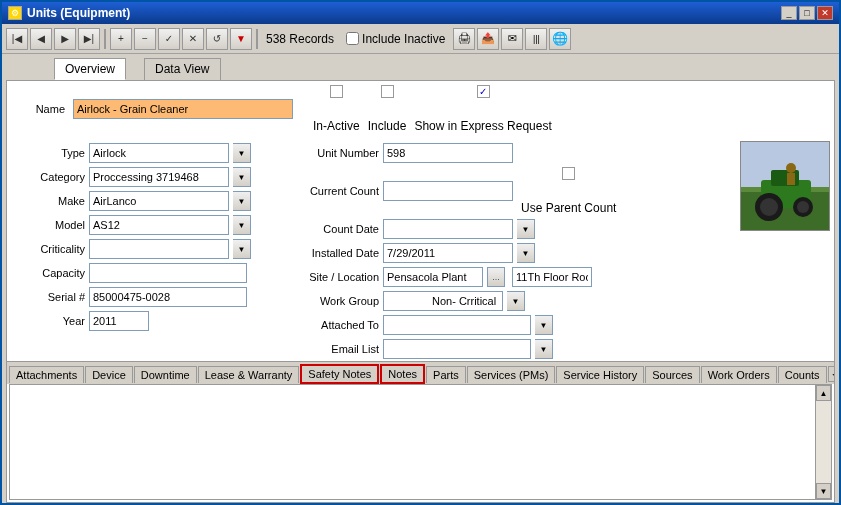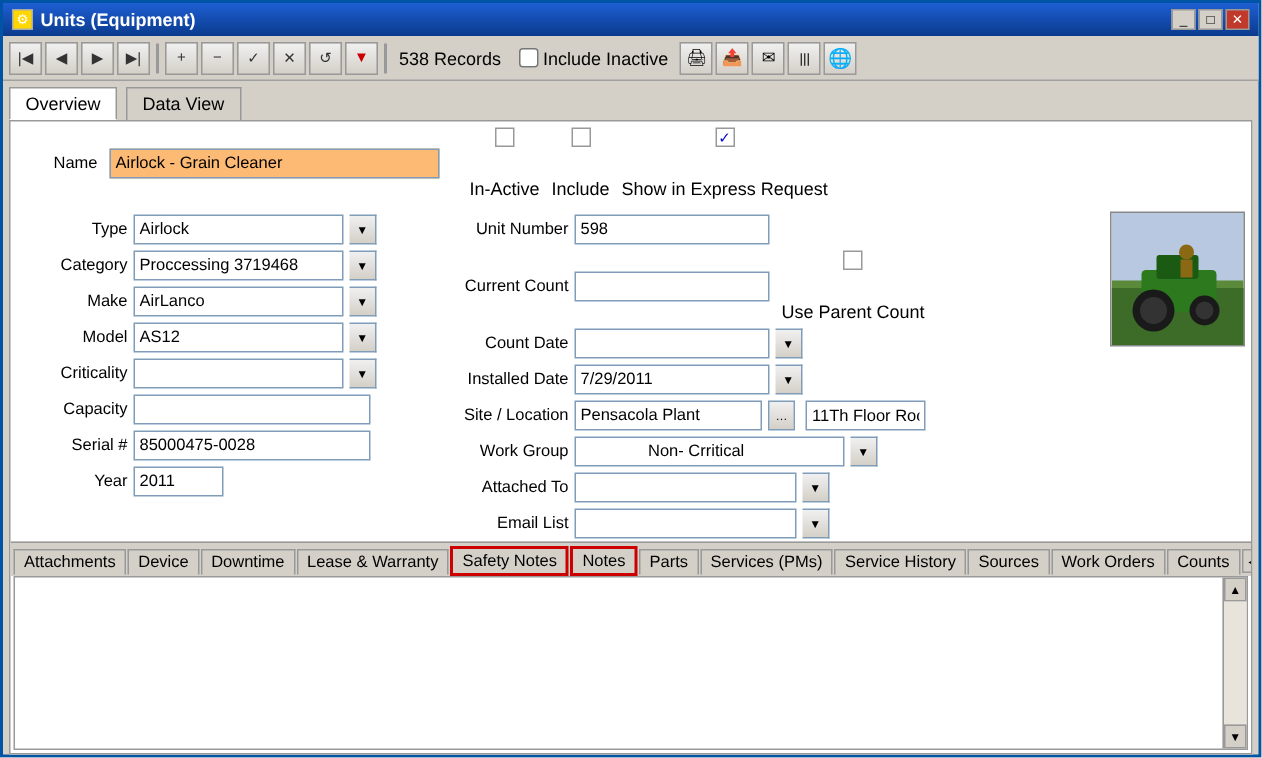--- a/index.html
+++ b/index.html
@@ -40,21 +40,21 @@
       border: 1px solid #999;
       display: flex; align-items: center; justify-content: center;
       cursor: pointer; font-size: 10px; color: #333;
     }
     .tb-separator { width: 2px; height: 20px; background: #999; margin: 0 2px; }
     .tb-records { font-size: 12px; margin: 0 4px; }
     .tb-checkbox { display: flex; align-items: center; gap: 3px; margin-left: 6px; }
     .tb-icons { display: flex; gap: 2px; margin-left: 6px; }
     .tb-icon-btn { width: 22px; height: 22px; background: linear-gradient(to bottom, #f0f0f0, #d4d0c8); border: 1px solid #999; display: flex; align-items: center; justify-content: center; cursor: pointer; font-size: 11px; }
 
-    .main-tabs { display: flex; padding: 4px 4px 0; gap: 4px; flex-shrink: 0; }
+    .main-tabs { display: flex; padding: 4px 4px 0; gap: 16px; flex-shrink: 0; margin-left: 48px; }
     .main-tab {
       padding: 3px 10px; background: #d4d0c8; border: 1px solid #999;
       border-bottom: none; cursor: pointer; font-size: 12px;
       margin-right: 2px;
     }
     .main-tab.active { background: #ffffff; border-bottom: 1px solid #ffffff; z-index: 2; }
 
     .content-area {
       background: #ffffff;
       border: 1px solid #999;
@@ -280,28 +280,28 @@
         </div>
 
         <div class="form-row">
           <span class="form-label-wide">Installed Date</span>
           <input type="text" class="form-input" style="width: 130px;" value="7/29/2011">
           <div class="form-select-btn">▼</div>
         </div>
 
         <div class="form-row">
           <span class="form-label-wide">Site / Location</span>
-          <input type="text" class="form-input" style="width: 125px;" value="Pensacola Plant">
+          <input type="text" class="form-input" style="width: 100px;" value="Pensacola Plant">
           <div class="form-select-btn" style="border-left:1px solid #7f9db9;">…</div>
           <input type="text" class="form-input" style="width: 80px; margin-left: 3px;" value="11Th Floor Roof">
         </div>
 
         <div class="form-row">
           <span class="form-label-wide">Work Group</span>
-          <input type="text" class="form-input" style="width: 180px; padding-left: 48px;" value="Non- Crritical">
+          <input type="text" class="form-input" style="width: 120px; padding-left: 48px;" value="Non- Crritical">
           <div class="form-select-btn">▼</div>
         </div>
 
         <div class="form-row">
           <span class="form-label-wide">Attached To</span>
           <input type="text" class="form-input" style="width: 148px;" value="">
           <div class="form-select-btn">▼</div>
         </div>
 
         <div class="form-row">

